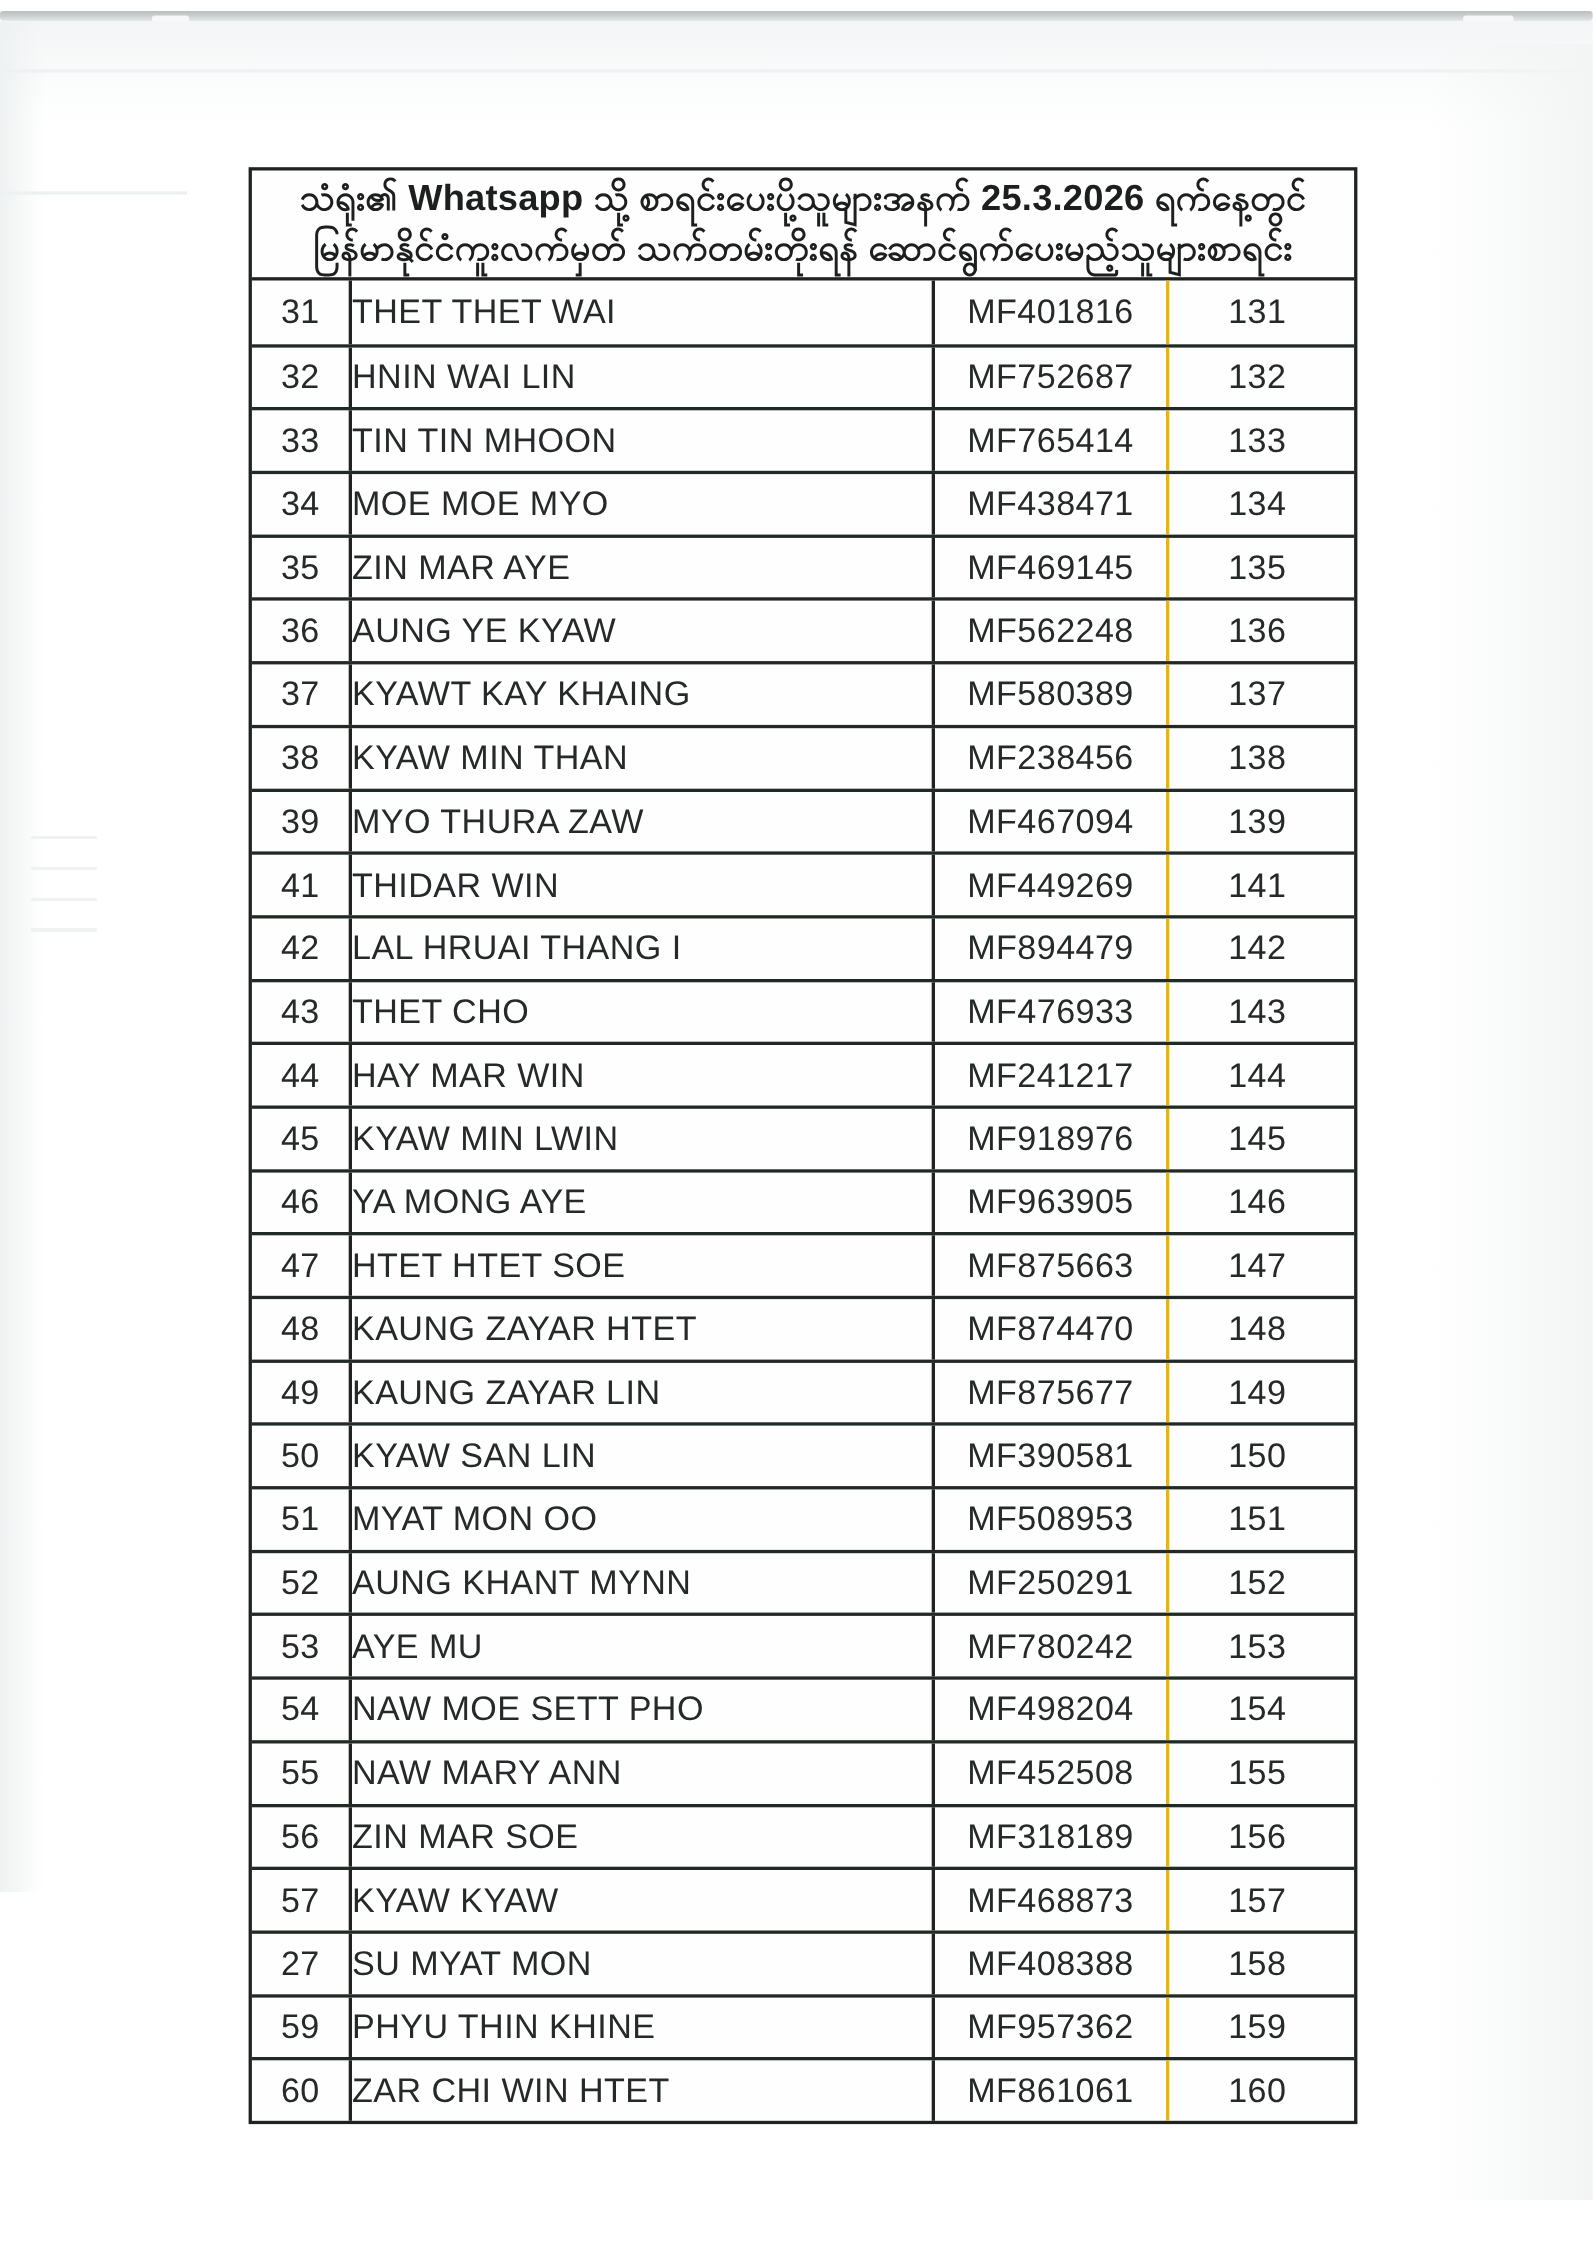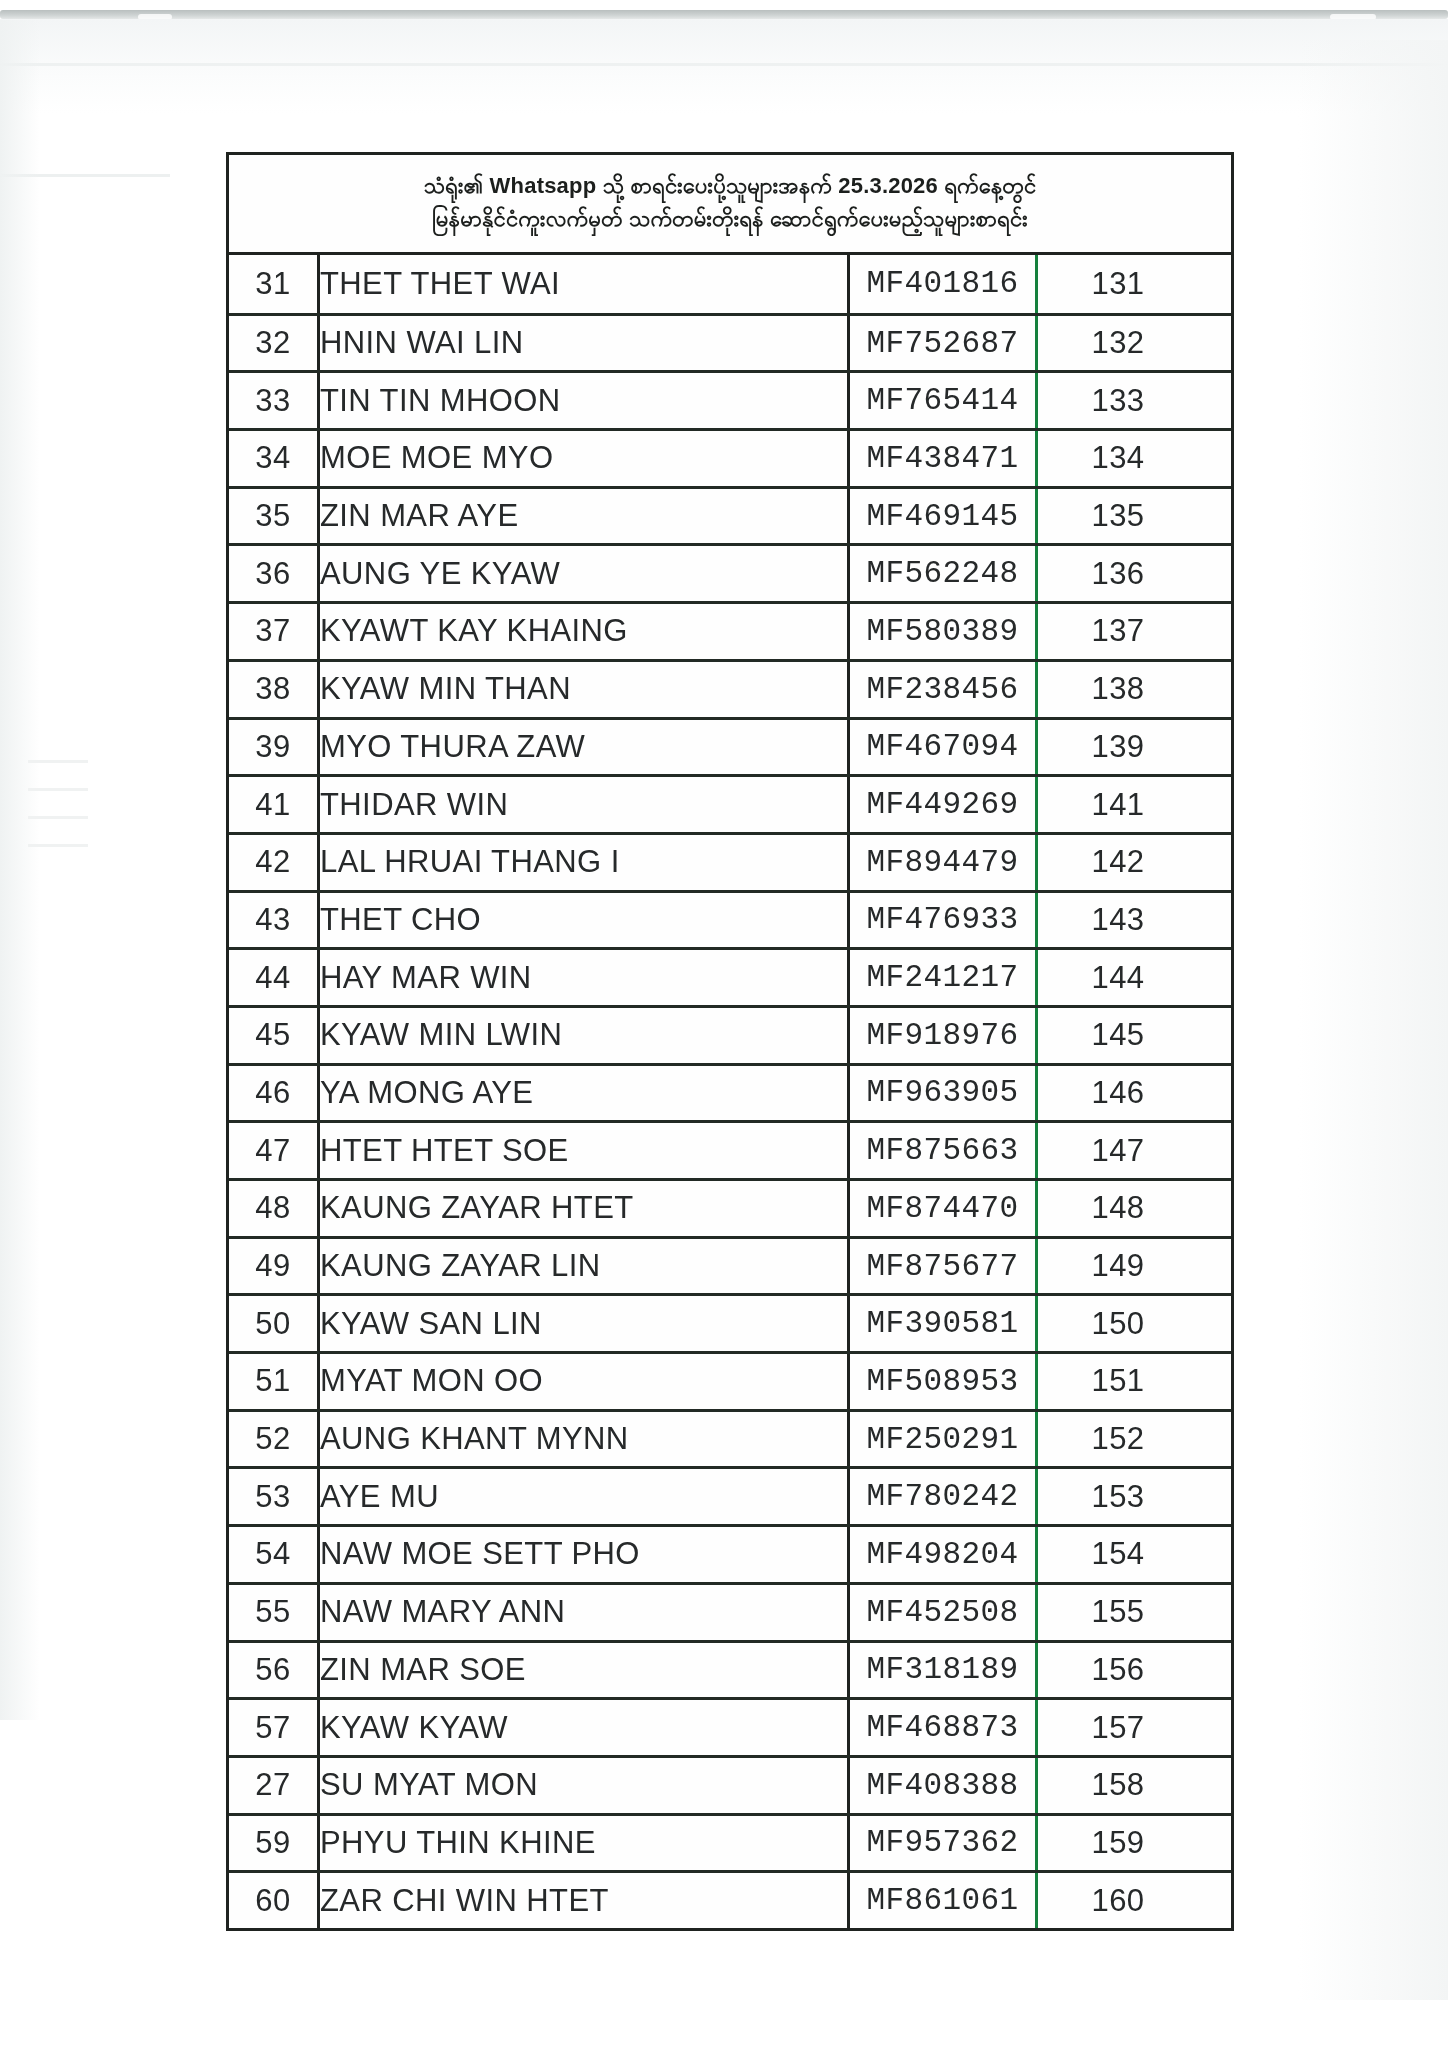--- a/index.html
+++ b/index.html
@@ -79,21 +79,21 @@
     display: flex;
     flex-direction: column;
     justify-content: center;
     align-items: center;
     gap: 9px;
     padding: 4px 0 6px 0;
     box-sizing: border-box;
   }
   .table-header .hline {
     font-weight: 700;
-    font-size: 22px;
+    font-size: 33px;
     line-height: 1.1;
     color: #1c1f1d;
     white-space: nowrap;
     letter-spacing: 0.2px;
     text-align: center;
   }
   .tbody { display: block; }
   .trow {
     display: flex;
     height: 57.7px;
@@ -114,24 +114,23 @@
     width: 91px;
     justify-content: center;
     border-right: 3px solid #1f2320;
   }
   .cell-name {
     width: 530px;
     justify-content: flex-start;
     border-right: 3px solid #1f2320;
   }
   .cell-passport {
-    width: 188px;
+    width: 213px;
     justify-content: center;
-    border-right: 3px solid #15803d;
-    font-family: Liberation Mono, monospace;
+    border-right: 3px solid #eab308;
   }
   .cell-seq {
     width: 160px;
     justify-content: center;
   }
 </style>
 </head>
 <body>
 
 <div class="page">

